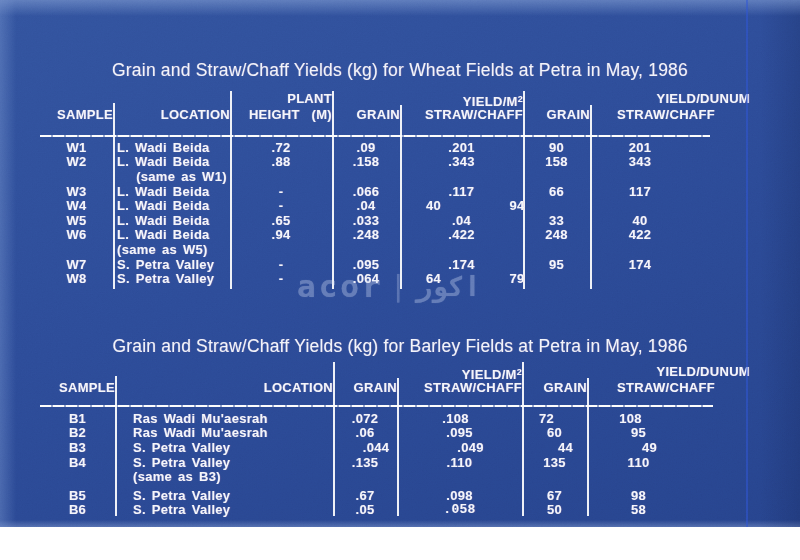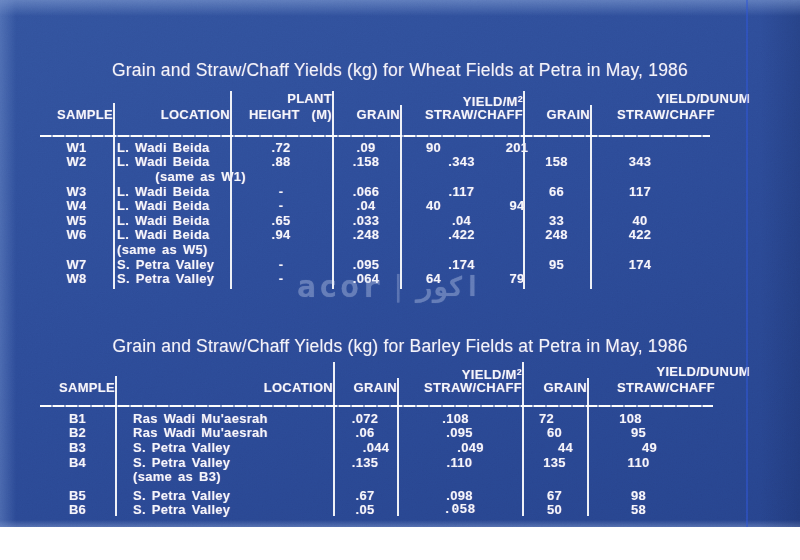--- a/index.html
+++ b/index.html
@@ -65,35 +65,36 @@
     <div class="vline" style="left:523px;top:91px;height:198px;"></div>
     <div class="vline" style="left:590px;top:105px;height:184px;"></div>
     <div class="hrule" style="left:40px;top:135px;width:670px;"></div>
 
     <div class="tbody" style="left:40px;top:140px;">
         <div class="trow">
           <div class="tcell" style="width: 73px;">W1</div>
           <div class="tcell" style="text-align: left; padding-left: 4px; width: 113px;">L. Wadi Beida</div>
           <div class="tcell" style="width: 102px;">.72</div>
           <div class="tcell" style="width: 68px;">.09</div>
+          <div class="tcell" style="width: 123px;">.201</div>
           <div class="tcell" style="width: 67px;">90</div>
           <div class="tcell" style="padding-right: 60px; width: 100px;">201</div>
         </div>
         <div class="trow">
           <div class="tcell" style="width: 73px;">W2</div>
           <div class="tcell" style="text-align: left; padding-left: 4px; width: 113px;">L. Wadi Beida</div>
           <div class="tcell" style="width: 102px;">.88</div>
           <div class="tcell" style="width: 68px;">.158</div>
           <div class="tcell" style="width: 123px;">.343</div>
           <div class="tcell" style="width: 67px;">158</div>
           <div class="tcell" style="padding-right: 60px; width: 100px;">343</div>
         </div>
         <div class="trow">
           <div class="tcell" style="width: 73px;"></div>
-          <div class="tcell" style="text-align: right; padding-left: 20px; width: 113px;">(same as W1)</div>
+          <div class="tcell" style="text-align: center; padding-left: 12px; width: 113px;">(same as W1)</div>
         </div>
         <div class="trow">
           <div class="tcell" style="width: 73px;">W3</div>
           <div class="tcell" style="text-align: left; padding-left: 4px; width: 113px;">L. Wadi Beida</div>
           <div class="tcell" style="width: 102px;">-</div>
           <div class="tcell" style="width: 68px;">.066</div>
           <div class="tcell" style="width: 123px;">.117</div>
           <div class="tcell" style="width: 67px;">66</div>
           <div class="tcell" style="padding-right: 60px; width: 100px;">117</div>
         </div>

